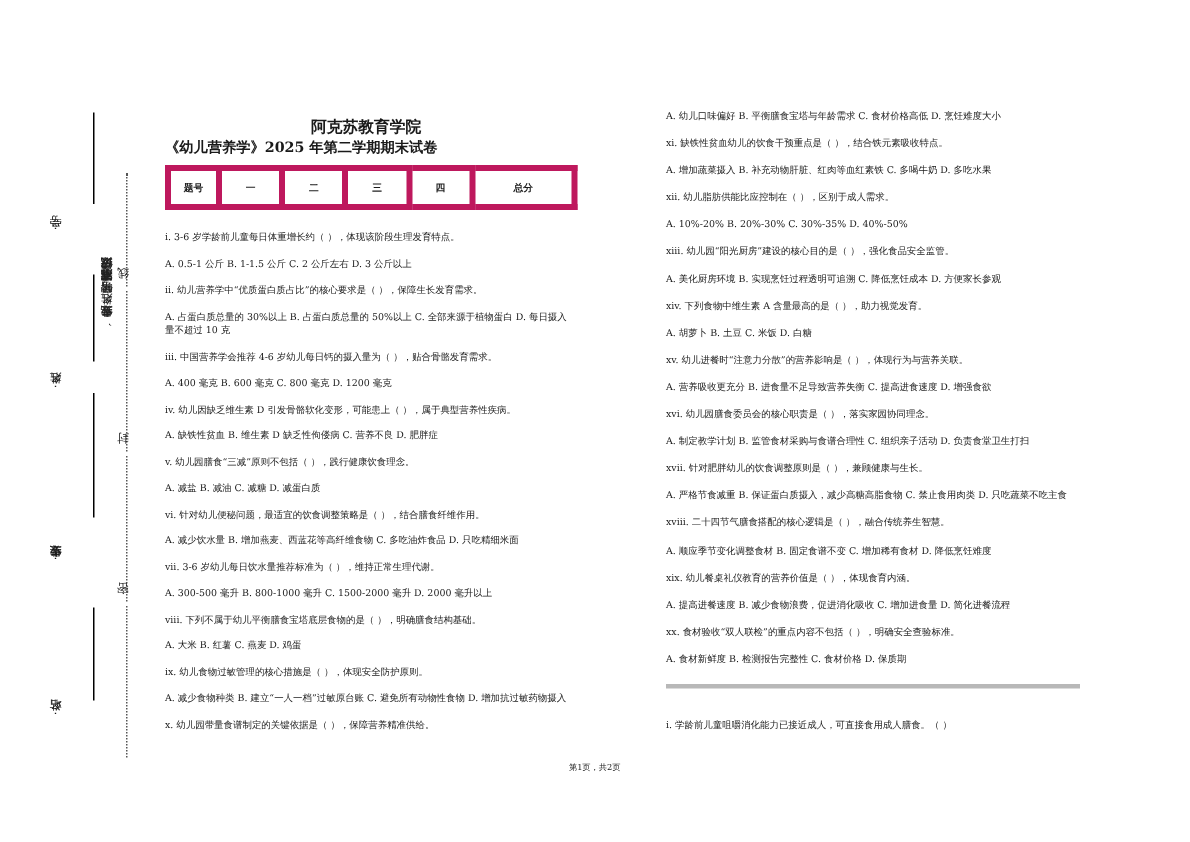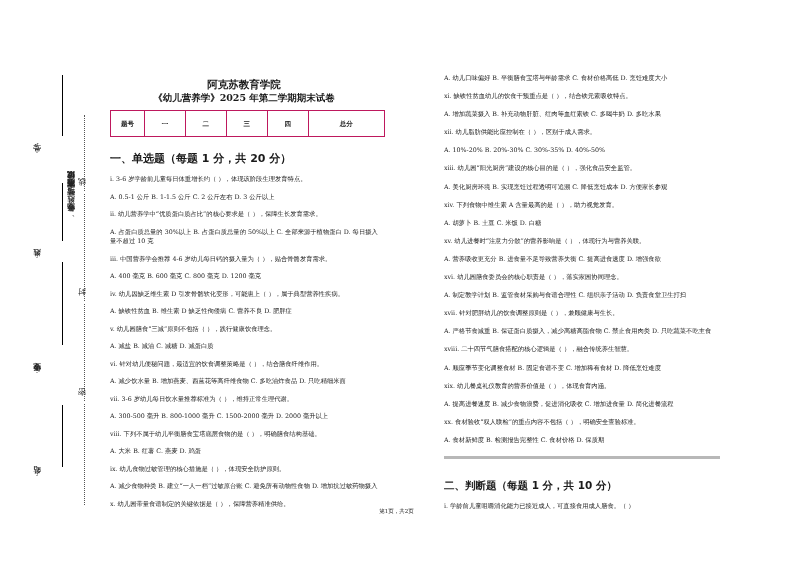--- a/index.html
+++ b/index.html
@@ -10,23 +10,23 @@
   .binding { position: absolute; left: 0; top: 0; width: 100px; height: 561px; }
   .bind-line { position: absolute; left: 62px; width: 1px; background: #000; }
   .dotted { position: absolute; left: 84px; top: 115px; height: 390px; border-left: 1.5px dotted #555; }
   .vlabel { position: absolute; writing-mode: vertical-rl; transform: rotate(180deg); font-size: 8px; line-height: 1; white-space: nowrap; }
   .vnote { position: absolute; writing-mode: vertical-rl; transform: rotate(180deg); font-size: 8px; line-height: 1; white-space: nowrap; color: #222; }
   .seal { position: absolute; left: 79px; font-size: 8px; writing-mode: vertical-rl; transform: rotate(180deg); background: #fff; line-height: 1; padding: 1px 0; }
 
   
   .col-left { position: absolute; left: 110px; top: 78px; width: 268px; }
   .school { text-align: center; font-size: 10.5px; font-weight: bold; margin-bottom: 0; }
-  .exam-title { text-align: center; font-size: 9.5px; font-weight: bold; margin-bottom: 5px; }
+  .exam-title { font-size: 9.5px; font-weight: bold; margin-bottom: 5px; }
   table.score { width: 275px; border-collapse: collapse; margin-bottom: 14px; }
-  table.score td { border: 1px solid #be185d; height: 26px; font-size: 6.5px; font-weight: bold; text-align: center; line-height: 8px; }
+  table.score td { border: 4px solid #be185d; height: 26px; font-size: 6.5px; font-weight: bold; text-align: center; line-height: 8px; }
   table.score td.first { width: 34px; }
   .section-h { font-size: 11px; font-weight: bold; margin-bottom: 8px; font-family: "DejaVu Sans", "Liberation Sans", sans-serif; }
   .q, .opt { font-size: 6.3px; line-height: 9.5px; margin-bottom: 8px; }
 
   
   .col-right { position: absolute; left: 444px; top: 73px; width: 278px; }
   .col-right .q, .col-right .opt { margin-bottom: 8.6px; }
   .sep { height: 3px; background: #b8b8b8; width: 276px; margin: 12px 0 20px 0; }
   .section-h2 { font-size: 10.5px; font-weight: bold; margin-bottom: 8px; font-family: "DejaVu Sans", "Liberation Sans", sans-serif; }
 
@@ -63,21 +63,20 @@
       <td class="first">题号</td>
       <td>一</td>
       <td>二</td>
       <td>三</td>
       <td>四</td>
       <td>总分</td>
     </tr>
   </tbody>
     </table>
 
-  <div class="section-h">一、单选题（每题 1 分，共 20 分）</div>
 
   <div class="q">i. 3-6 岁学龄前儿童每日体重增长约（ ），体现该阶段生理发育特点。</div>
   <div class="opt">A. 0.5-1 公斤  B. 1-1.5 公斤  C. 2 公斤左右  D. 3 公斤以上</div>
   <div class="q">ii. 幼儿营养学中“优质蛋白质占比”的核心要求是（ ），保障生长发育需求。</div>
   <div class="opt">A. 占蛋白质总量的 30%以上  B. 占蛋白质总量的 50%以上  C. 全部来源于植物蛋白  D. 每日摄入量不超过 10 克</div>
   <div class="q">iii. 中国营养学会推荐 4-6 岁幼儿每日钙的摄入量为（ ），贴合骨骼发育需求。</div>
   <div class="opt">A. 400 毫克  B. 600 毫克  C. 800 毫克  D. 1200 毫克</div>
   <div class="q">iv. 幼儿因缺乏维生素 D 引发骨骼软化变形，可能患上（ ），属于典型营养性疾病。</div>
   <div class="opt">A. 缺铁性贫血  B. 维生素 D 缺乏性佝偻病  C. 营养不良  D. 肥胖症</div>
   <div class="q">v. 幼儿园膳食“三减”原则不包括（ ），践行健康饮食理念。</div>
@@ -111,17 +110,16 @@
   <div class="opt">A. 严格节食减重  B. 保证蛋白质摄入，减少高糖高脂食物  C. 禁止食用肉类  D. 只吃蔬菜不吃主食</div>
   <div class="q">xviii.   二十四节气膳食搭配的核心逻辑是（ ），融合传统养生智慧。</div>
   <div class="opt">A. 顺应季节变化调整食材  B. 固定食谱不变  C. 增加稀有食材  D. 降低烹饪难度</div>
   <div class="q">xix. 幼儿餐桌礼仪教育的营养价值是（ ），体现食育内涵。</div>
   <div class="opt">A. 提高进餐速度  B. 减少食物浪费，促进消化吸收  C. 增加进食量  D. 简化进餐流程</div>
   <div class="q">xx. 食材验收“双人联检”的重点内容不包括（ ），明确安全查验标准。</div>
   <div class="opt">A. 食材新鲜度  B. 检测报告完整性  C. 食材价格  D. 保质期</div>
 
   <div class="sep"></div>
 
-  <div class="section-h2">二、判断题（每题 1 分，共 10 分）</div>
   <div class="q">i. 学龄前儿童咀嚼消化能力已接近成人，可直接食用成人膳食。（ ）</div>
 </div>
 
 <div class="footer">第1页，共2页</div>
 
 </body></html>

